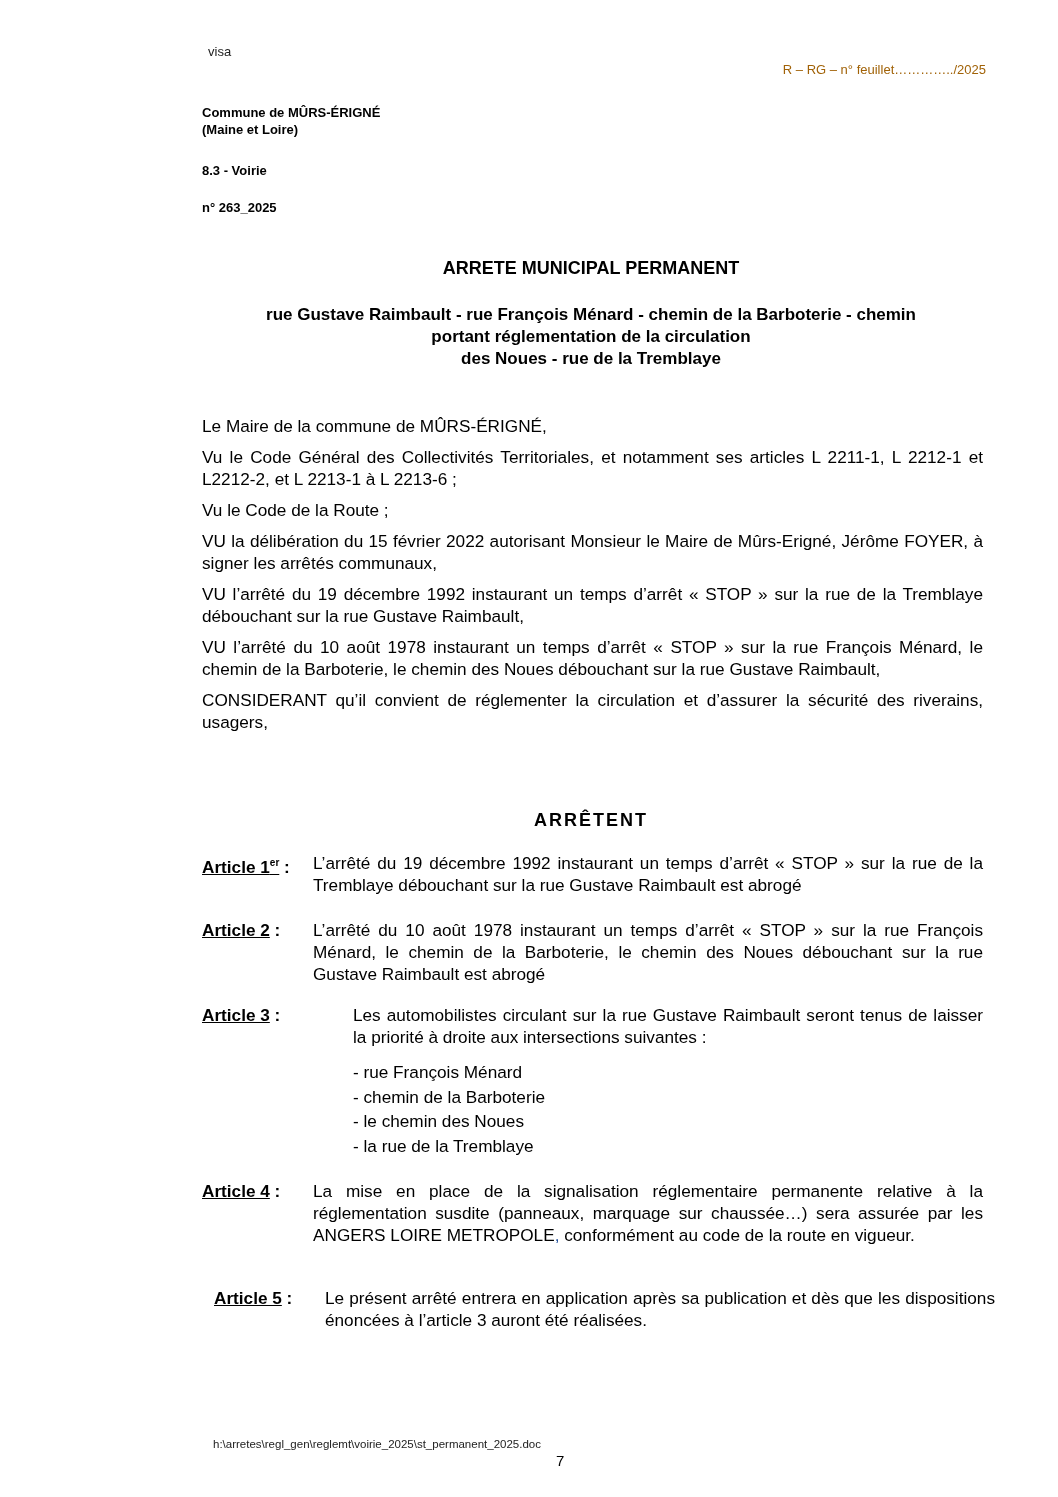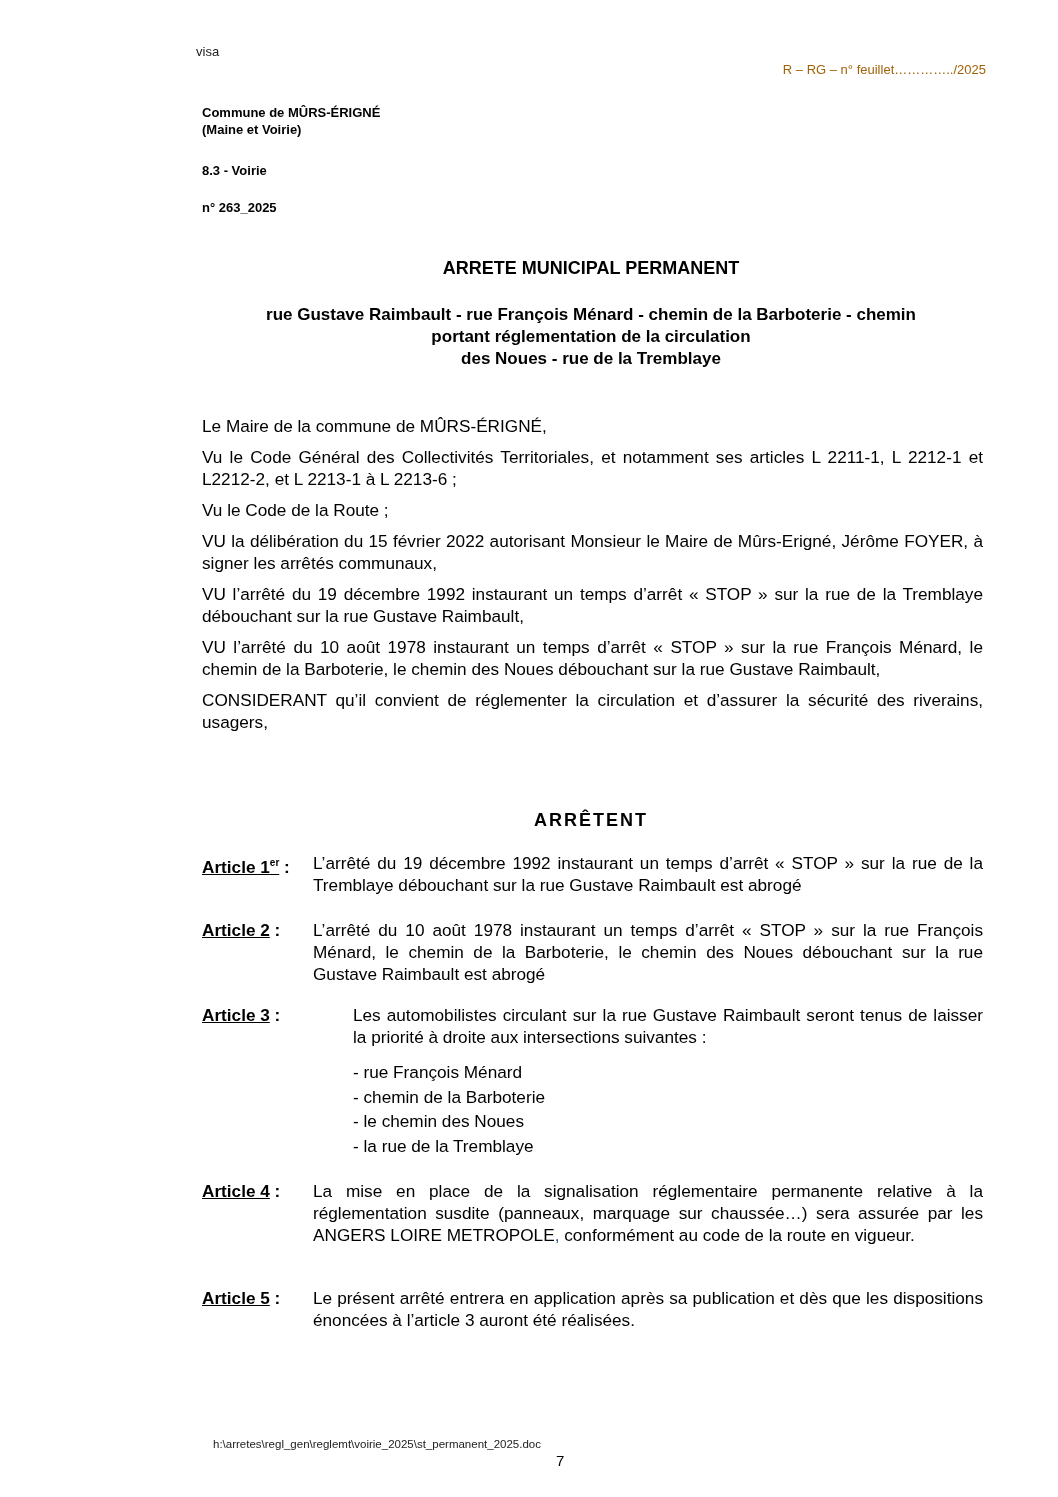--- a/index.html
+++ b/index.html
@@ -1,19 +1,19 @@
 <!DOCTYPE html>
 <html><head>
 <meta charset="utf-8">
 <style>
   html, body { margin:0; padding:0; background:#fff; }
   body { width:1058px; height:1497px; position:relative; overflow:hidden;
          font-family:"Liberation Sans", sans-serif; color:#000; }
   .abs { position:absolute; }
-  .visa { left:196px; top:44px; font-size:13px; color:#222; }
+  .visa { left:208px; top:44px; font-size:13px; color:#222; }
   .ref { right:72px; top:62px; font-size:13px; color:#a16207;padding-left:28px; }
   .hdr { left:202px; font-weight:bold; font-size:13px; line-height:17px; }
   .title { left:200px; width:782px; text-align:center; font-weight:bold; }
   .t1 { top:258px; font-size:18px; }
   .t2 { top:304px; font-size:17px; line-height:22px; }
   .body-text { left:202px; width:781px; font-size:17.2px; line-height:22px; text-align:justify; }
   .para { margin:0 0 9px 0; }
   .arretent { left:200px; width:782px; text-align:center; top:810px; font-weight:bold; font-size:18px; letter-spacing:2px; }
   .article { left:202px; width:781px; font-size:17.2px; line-height:22px; display:flex; }
   .art-label { width:111px; flex:none; font-weight:bold; }
@@ -25,21 +25,21 @@
   .pagenum { left:556px; top:1452px; font-size:15px; }
 </style>
 </head>
 <body>
 
 <div class="abs visa">visa</div>
 <div class="abs ref">R – RG – n° feuillet…………../2025</div>
 
 <div class="abs hdr" style="top:104px;">
   <div>Commune de MÛRS-ÉRIGNÉ</div>
-  <div>(Maine et Voirie)</div>
+  <div>(Maine et Loire)</div>
 </div>
 <div class="abs hdr" style="top:162px;">8.3 - Voirie</div>
 <div class="abs hdr" style="top:199px;">n° 263_2025</div>
 
 <div class="abs title t1">ARRETE MUNICIPAL PERMANENT</div>
 <div class="abs title t2">
   <div>rue Gustave Raimbault - rue François Ménard - chemin de la Barboterie - chemin</div>
   <div>portant réglementation de la circulation</div>
   <div>des Noues - rue de la Tremblaye</div>
 </div>
@@ -77,19 +77,19 @@
       <div>- la rue de la Tremblaye</div>
     </div>
   </div>
 </div>
 
 <div class="abs article" style="top:1180px;">
   <div class="art-label"><span class="u">Article 4</span><span> :</span></div>
   <div class="art-text"><span>La mise en place de la signalisation réglementaire permanente relative à la réglementation susdite (panneaux, marquage sur chaussée…) sera assurée par les ANGERS LOIRE METROPOLE</span><span class="blue">,</span><span> conformément au code de la route en vigueur.</span></div>
 </div>
 
-<div class="abs article" style="top:1287px;">
+<div class="abs article" style="top:1287px;margin-left:12px;">
   <div class="art-label"><span class="u">Article 5</span><span> :</span></div>
   <div class="art-text">Le présent arrêté entrera en application après sa publication et dès que les dispositions énoncées à l’article 3 auront été réalisées.</div>
 </div>
 
 <div class="abs footer">h:\arretes\regl_gen\reglemt\voirie_2025\st_permanent_2025.doc</div>
 <div class="abs pagenum">7</div>
 
 </body></html>

